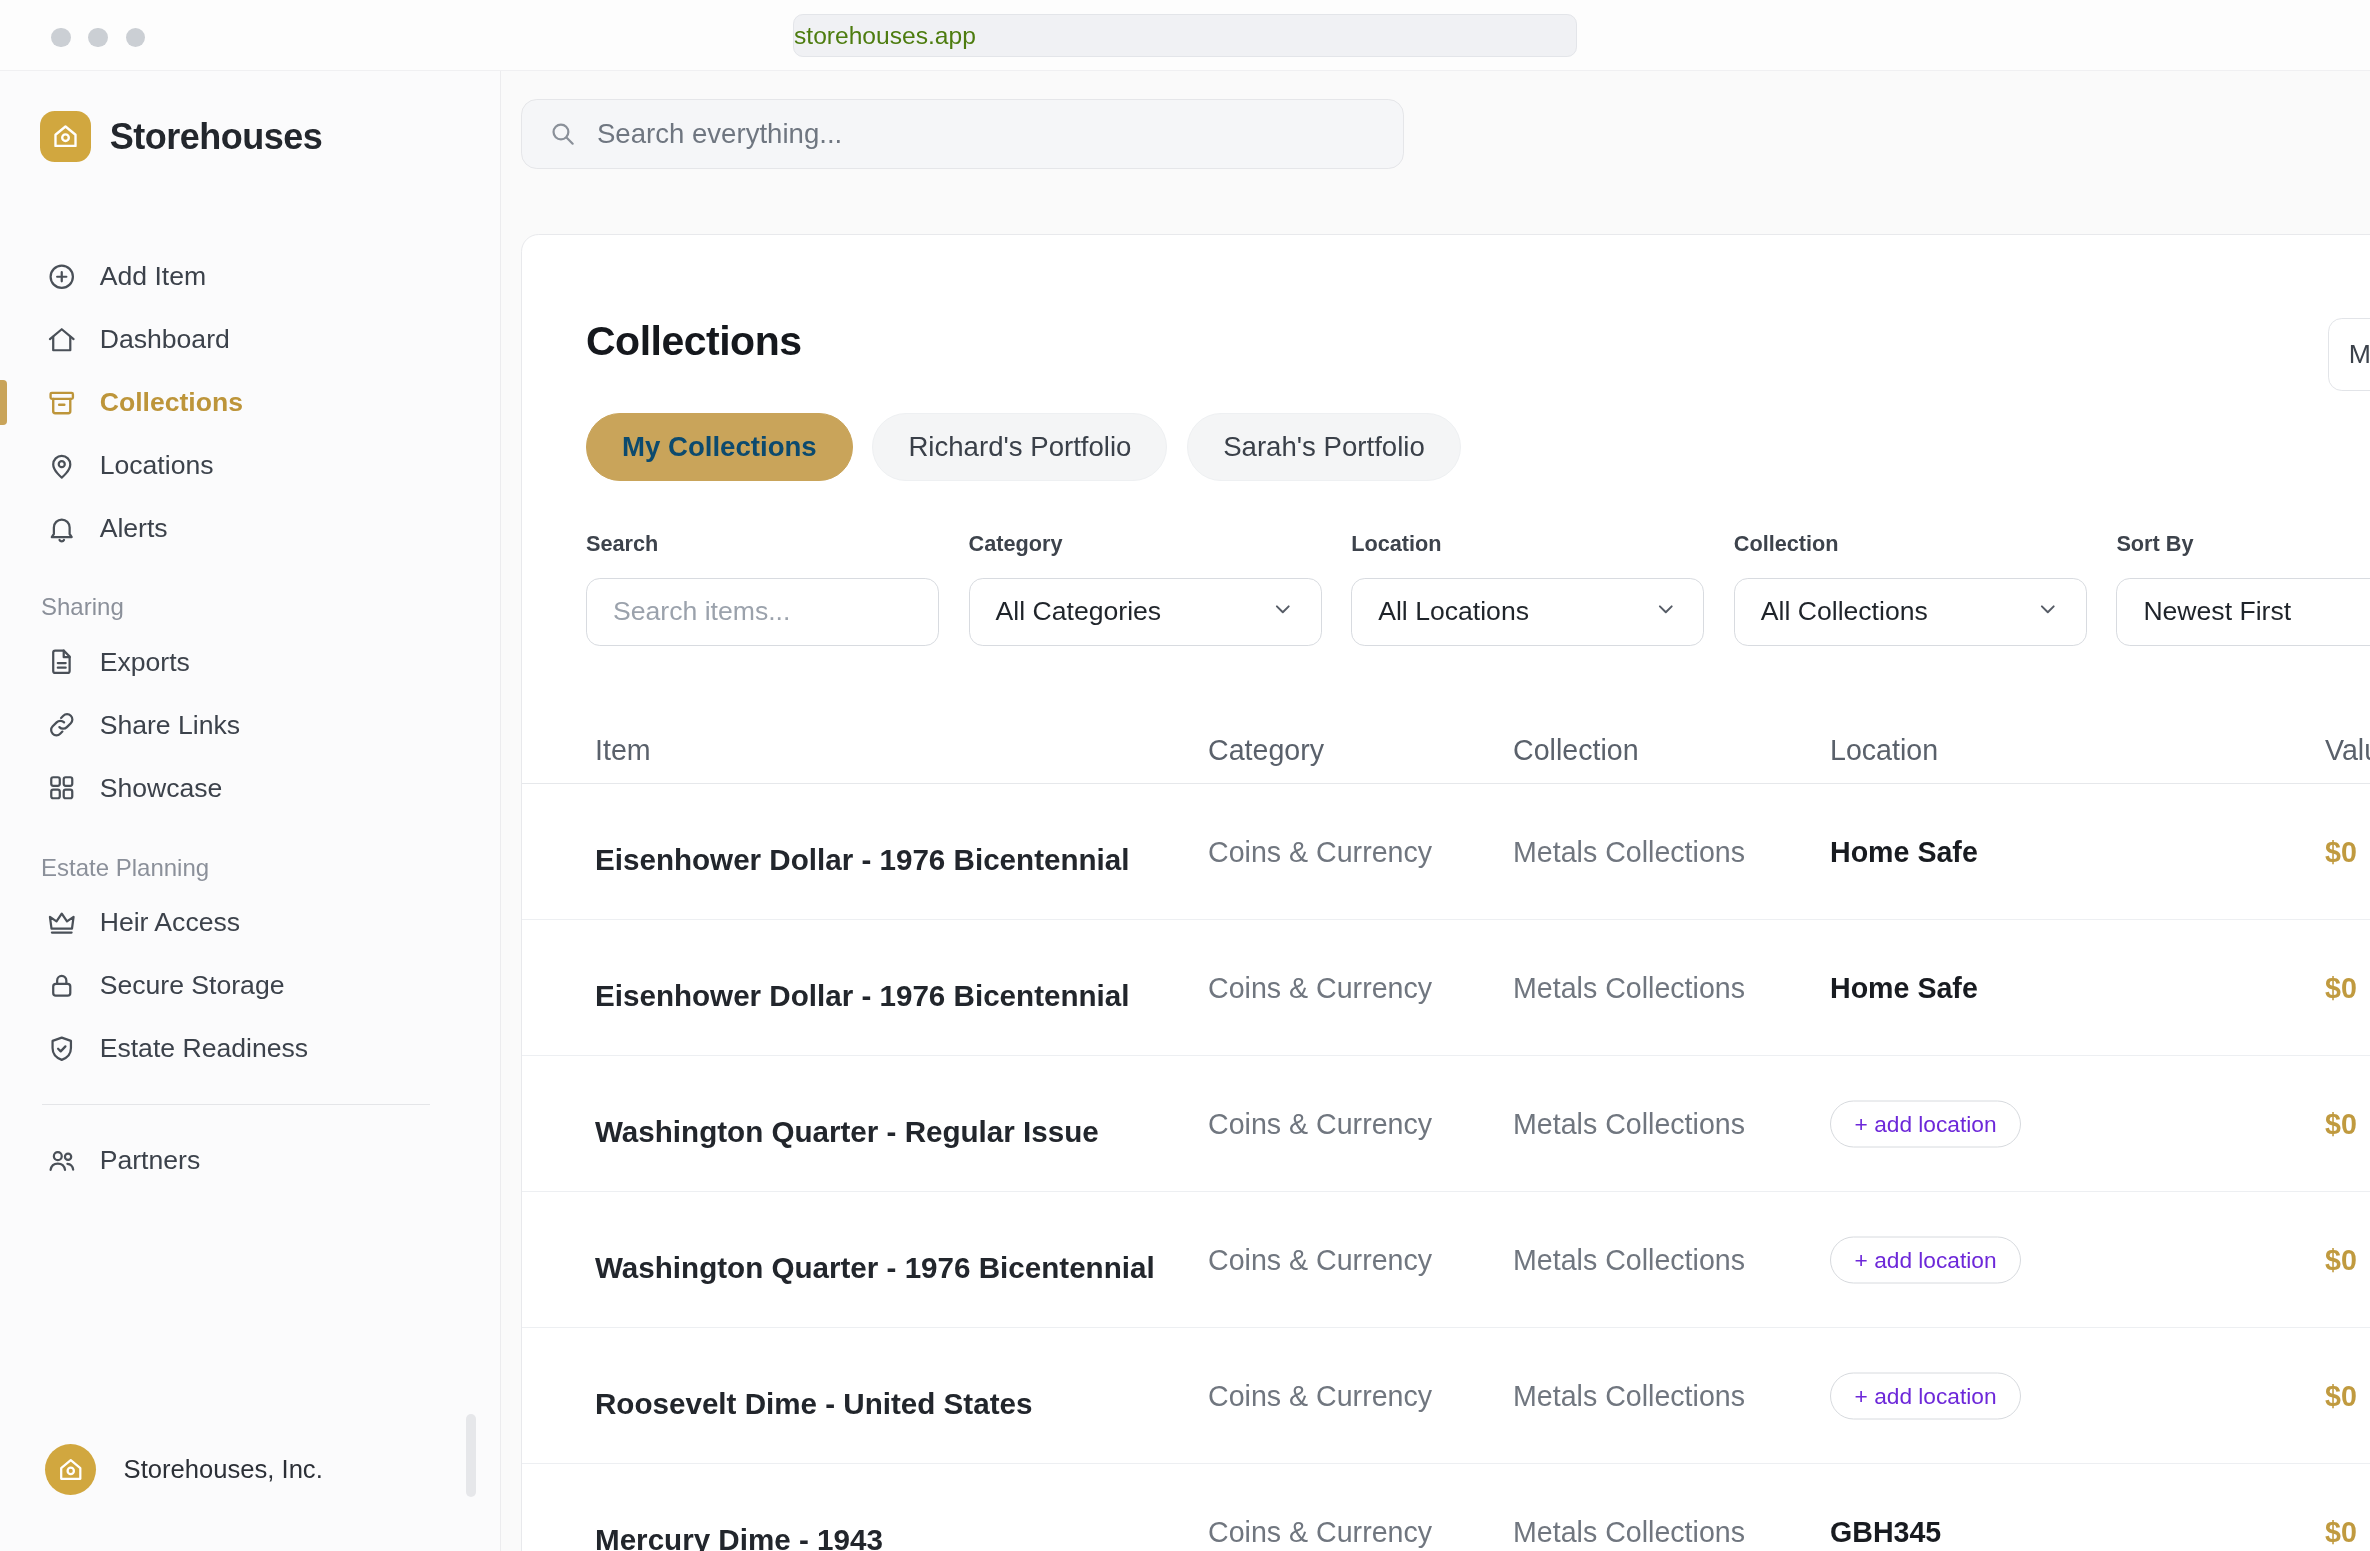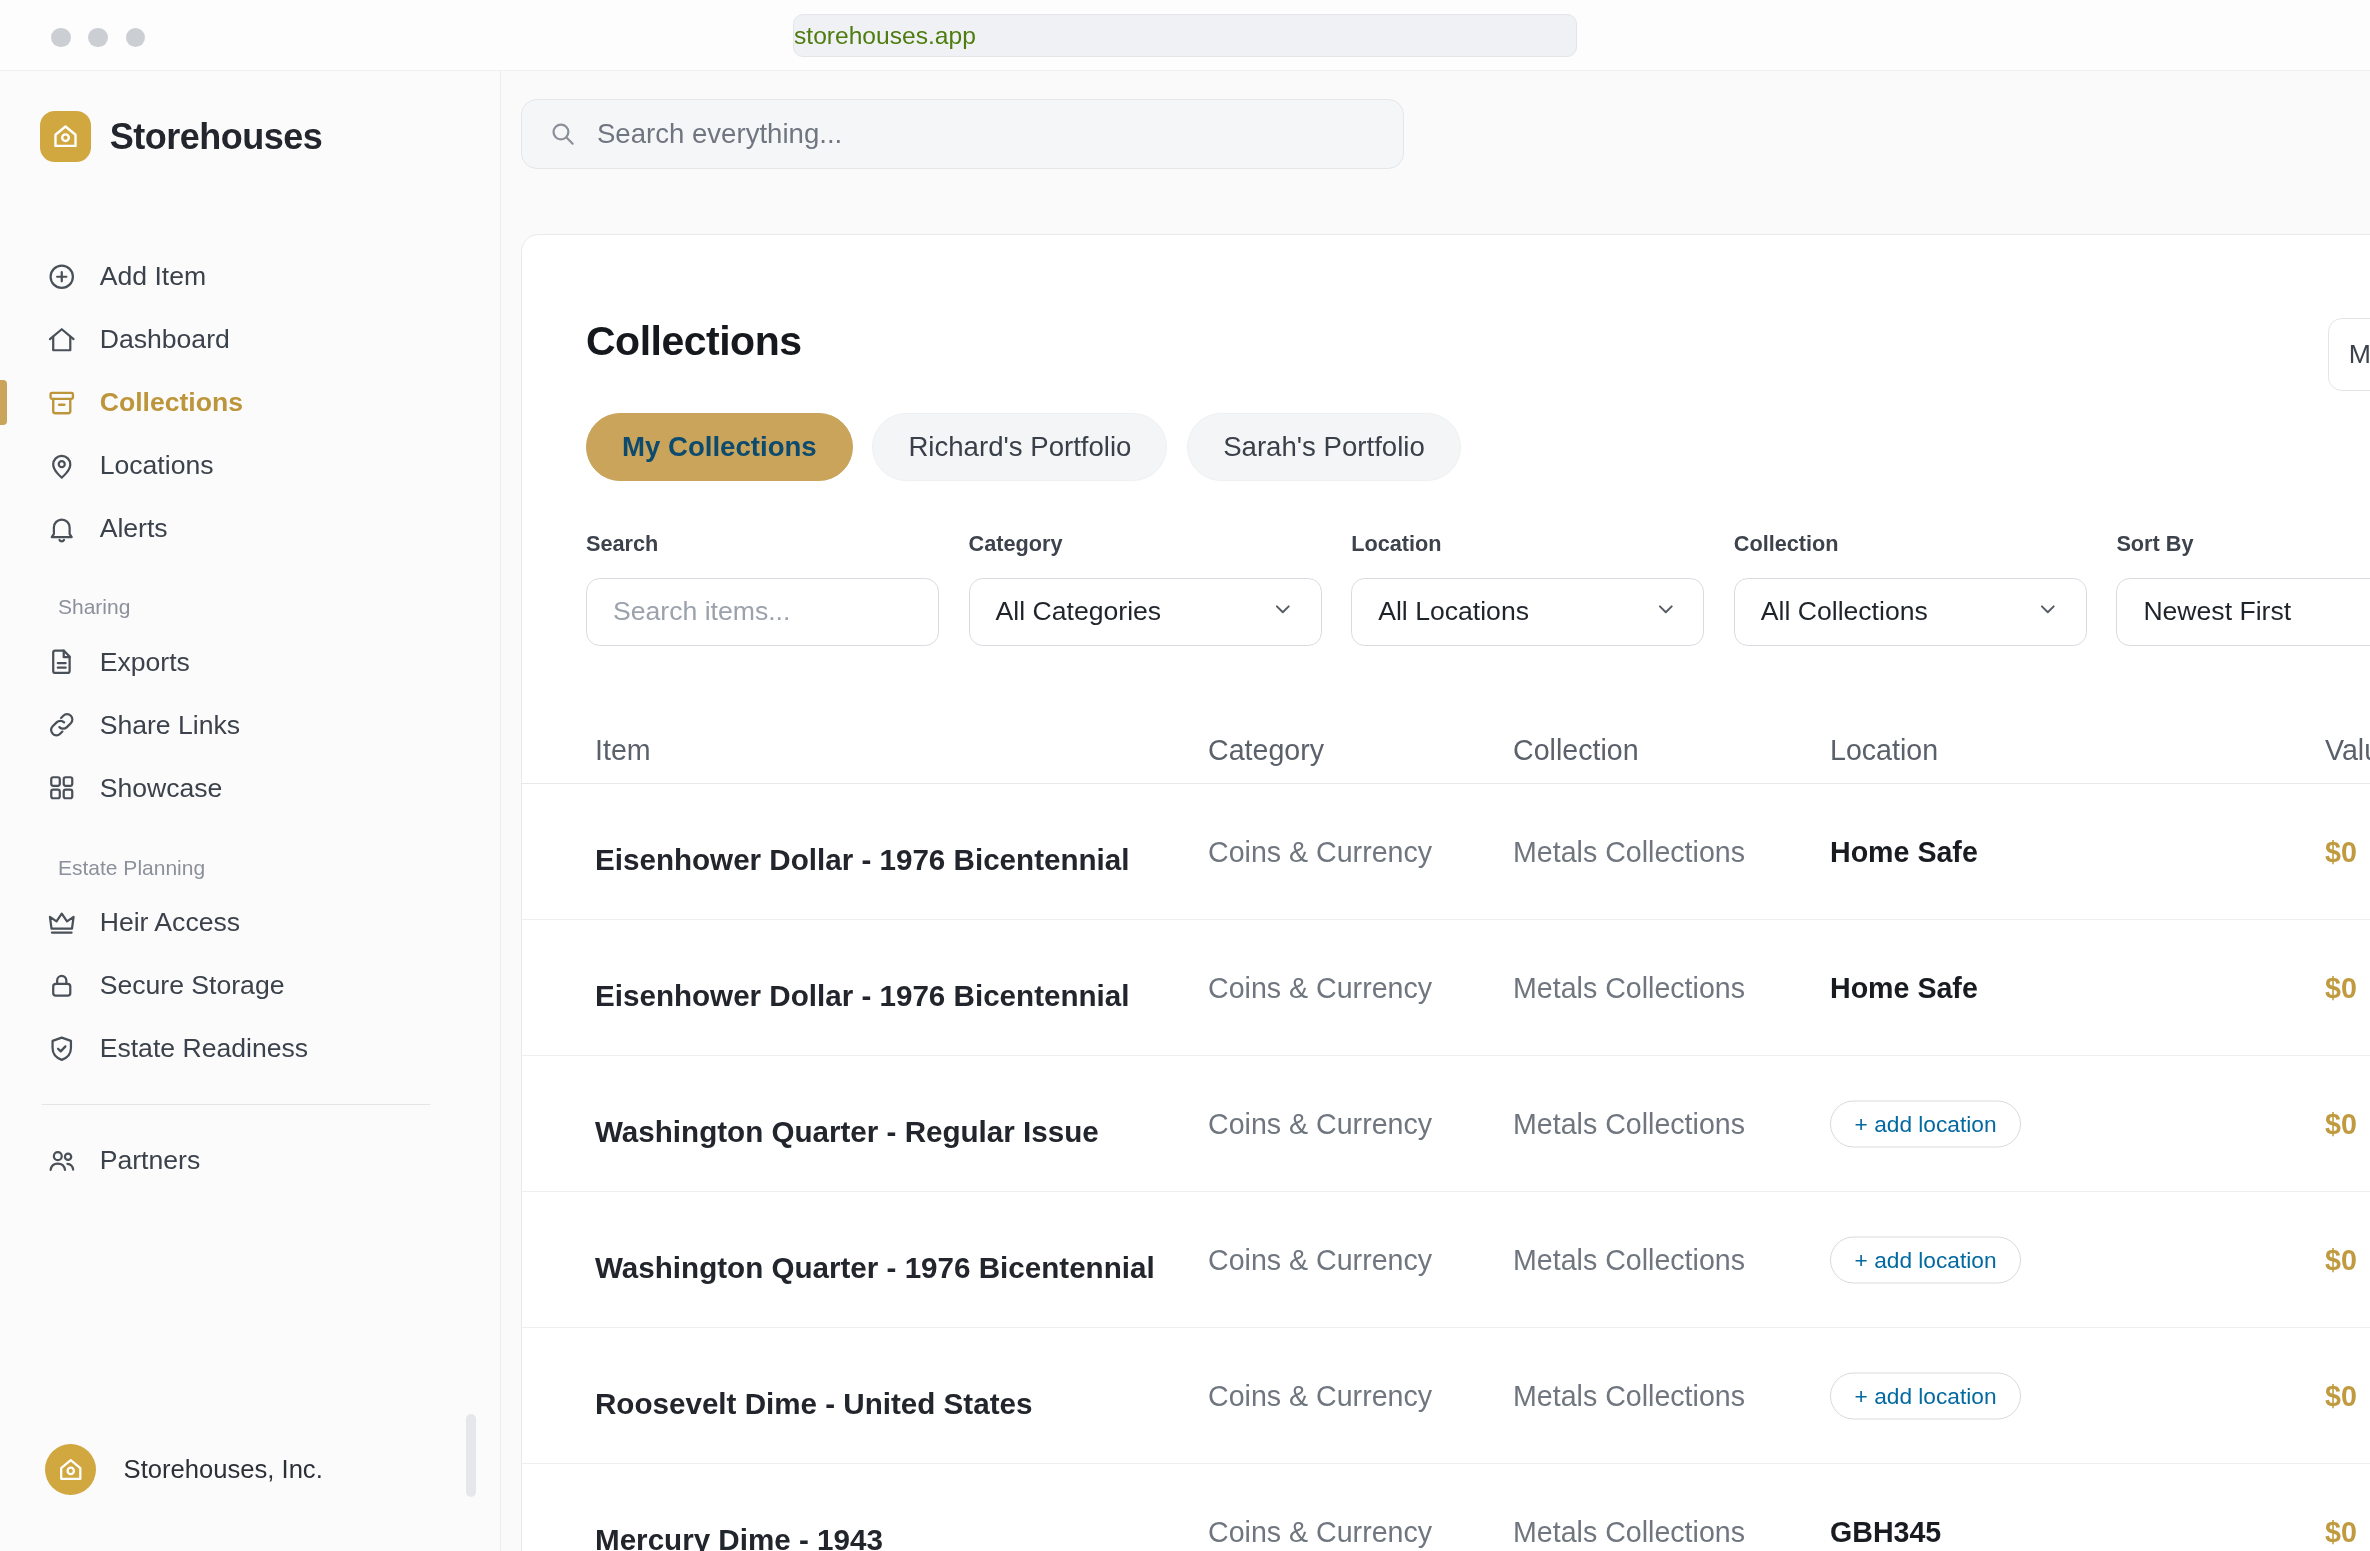--- a/index.html
+++ b/index.html
@@ -46,22 +46,22 @@
   .nav-item .nav-label{ font-size:26.6px; color:#3c424b; }
   .nav-item.active .nav-label{ color:#bd953a; font-weight:bold; }
   .nav-item.active .active-bar{
     position:absolute; left:0; top:8.9px; bottom:8.9px; width:6.9px;
     background:#c9a45a; border-radius:0 3.9px 3.9px 0;
   }
   .nav-icon{ width:33px; height:33px; display:flex; align-items:center; justify-content:center; }
   .nav-icon svg{ width:31.5px; height:31.5px; }
 
   .section-label{
-    height:47px; display:flex; align-items:center; padding-left:58px;
-    font-size:21px; color:#8b909a; margin-top:23.6px;
+    height:47px; display:flex; align-items:center; padding-left:41px;
+    font-size:24px; color:#8b909a; margin-top:23.6px;
   }
   .section-label.second{ margin-top:24.6px; }
 
   .side-divider{ margin:23.6px 0 0 42px; width:388px; height:1px; background:#e4e5e8; }
   .partners{ margin-top:24.6px; }
 
   .side-scroll-thumb{
     position:absolute; right:23.6px; top:1343px; width:10.8px; height:83px;
     background:#e6e7ea; border-radius:5.9px;
   }
@@ -134,21 +134,21 @@
   .td{ position:absolute; top:50%; transform:translateY(-50%); white-space:nowrap; }
   .td-item{ font-size:29.6px; font-weight:bold; color:#22262c;margin-top:8px; }
   .td-muted{ font-size:28.6px; color:#70767f; }
   .td-loc{ font-size:28.6px; font-weight:bold; color:#181b20; }
   .td-value{ font-size:28.6px; font-weight:bold; color:#c09a3f; }
   .loc-pill{
     position:absolute; top:50%; transform:translateY(-50%);
     height:47px; padding:0 23.6px; border-radius:24.6px;
     background:#fff; border:1px solid #d7dade;
     font-family:"Liberation Sans", sans-serif;
-    font-size:22.7px; color:#0369a1; cursor:pointer; white-space:nowrap;
+    font-size:22.7px; color:#6d28d9; cursor:pointer; white-space:nowrap;
     display:flex; align-items:center;
   }
 
   .col-item{ left:73px; } .col-cat{ left:686px; } .col-coll{ left:991px; }
   .col-loc{ left:1308px; } .col-val{ left:1803px; }
 </style>
 </head>
 <body>
 
 <div class="titlebar">

